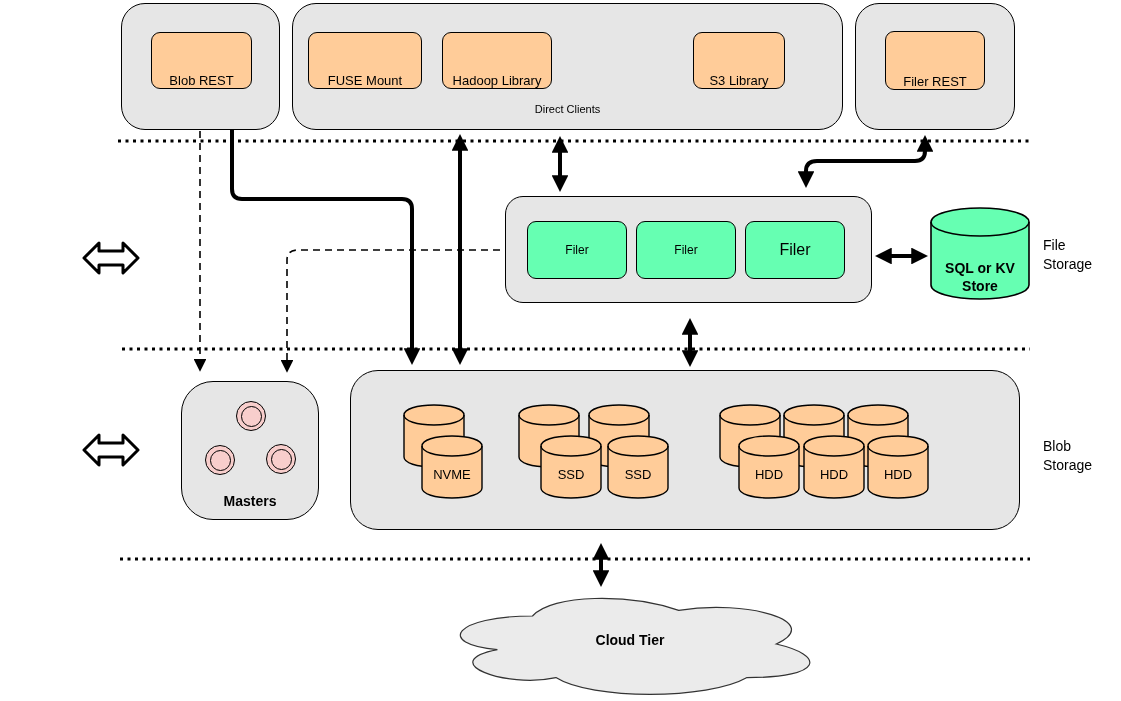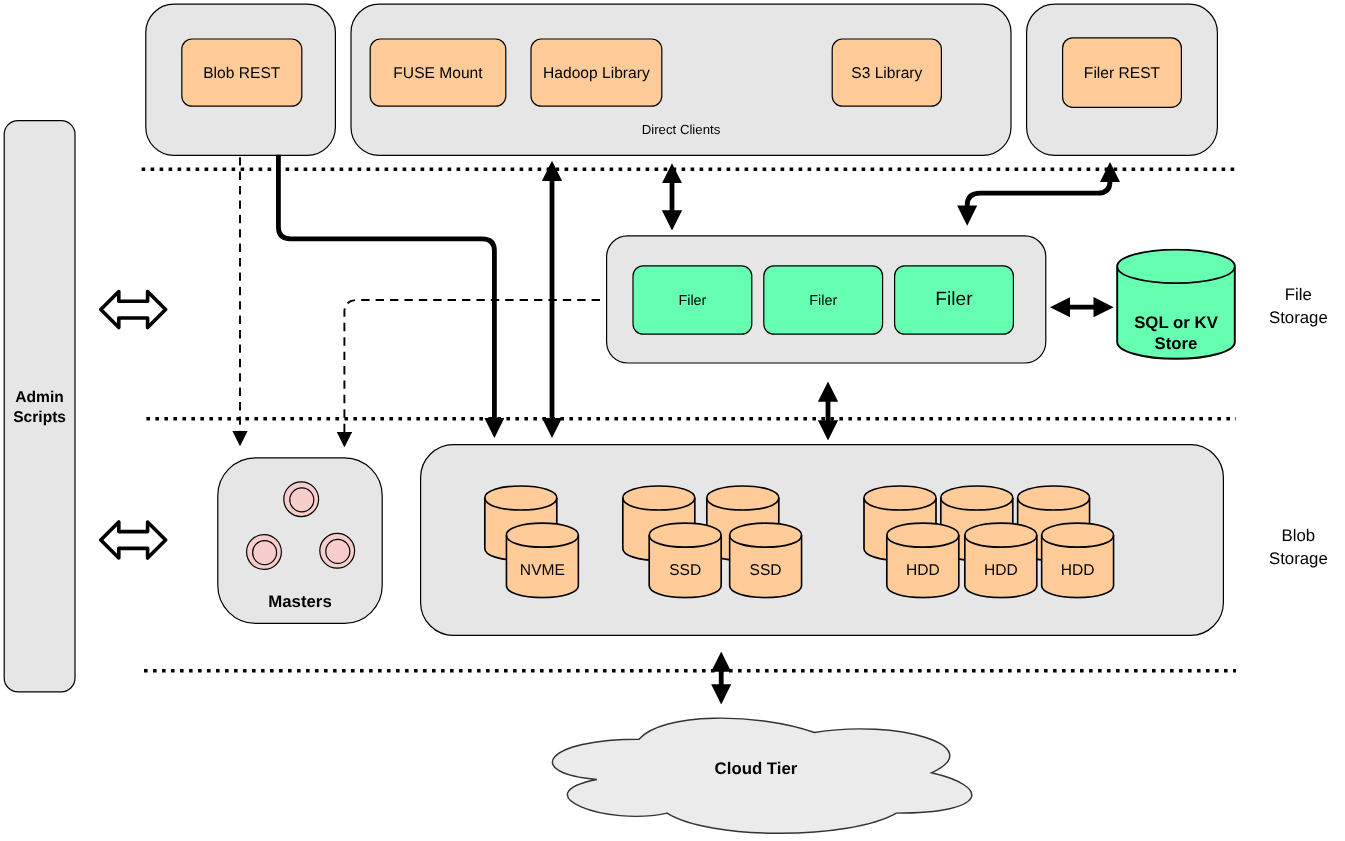--- a/index.html
+++ b/index.html
@@ -4,50 +4,46 @@
 <style>
   :root{
     --orange:#ffcc99; --green:#66ffb2; --grey:#e6e6e6; --pink:#f8cecc; --line:#000000;
   }
   html,body{margin:0;padding:0;background:#ffffff;}
   #canvas{position:relative;width:1121px;height:701px;background:#fff;overflow:hidden;
           font-family:"Liberation Sans","DejaVu Sans",sans-serif;color:#000;}
   .abs{position:absolute;}
   .container{background:var(--grey);border:1.5px solid var(--line);border-radius:24px;box-sizing:border-box;}
   .obox{background:var(--orange);border:1.5px solid var(--line);border-radius:9px;box-sizing:border-box;
-        display:flex;align-items:center;justify-content:center;font-size:13px;}
+        display:flex;align-items:flex-end;justify-content:center;font-size:13px;}
   .gbox{background:var(--green);border:1.5px solid var(--line);border-radius:9px;box-sizing:border-box;
         display:flex;align-items:center;justify-content:center;font-size:12px;}
   .lbl{display:block;text-align:center;}
   .prewrap{white-space:pre-line;}
-  .layer-label{font-size:14px;line-height:19px;text-align:center;}
+  .layer-label{font-size:14px;line-height:19px;}
   .sub-label{font-size:11px;text-align:center;}
   .bold{font-weight:bold;}
   .circle-outer{position:absolute;width:30px;height:30px;border-radius:50%;background:var(--pink);
                 border:1.2px solid #000;box-sizing:border-box;display:flex;align-items:center;justify-content:center;}
   .circle-inner{width:21px;height:21px;border-radius:50%;background:var(--pink);
                 border:1.2px solid #000;box-sizing:border-box;}
   .cyl-label{position:absolute;width:100%;text-align:center;font-size:13px;}
   svg{display:block;}
   #overlay{position:absolute;left:0;top:0;z-index:6;pointer-events:none;}
   .cylbody{fill:var(--orange);stroke:#000;stroke-width:1.4;}
   .cylrim{fill:none;stroke:#000;stroke-width:1.4;}
   .cylbody-green{fill:var(--green);stroke:#000;stroke-width:1.6;}
   .cloudshape{fill:#ebebeb;stroke:#333;stroke-width:1.2;}
   .dblarrow{fill:#ffffff;stroke:#000;stroke-width:3;stroke-linejoin:round;}
 </style>
 </head>
 <body>
 
 <div id="canvas">
 
-  <div class="abs container" style="left:3px;top:100px;width:60px;height:477px;border-radius:12px;display:flex;align-items:center;justify-content:center;">
-    <span class="lbl prewrap bold" style="font-size:13px;line-height:17px;">Admin
-Scripts</span>
-  </div>
 
   <div class="abs container" style="left:121px;top:3px;width:159px;height:127px;"></div>
   <div class="abs obox" style="left:151px;top:32px;width:101px;height:57px;">
     <span>Blob REST</span>
   </div>
 
   <div class="abs container" style="left:292px;top:3px;width:551px;height:127px;"></div>
   <div class="abs obox" style="left:308px;top:32px;width:114px;height:57px;">
     <span>FUSE Mount</span>
   </div>

